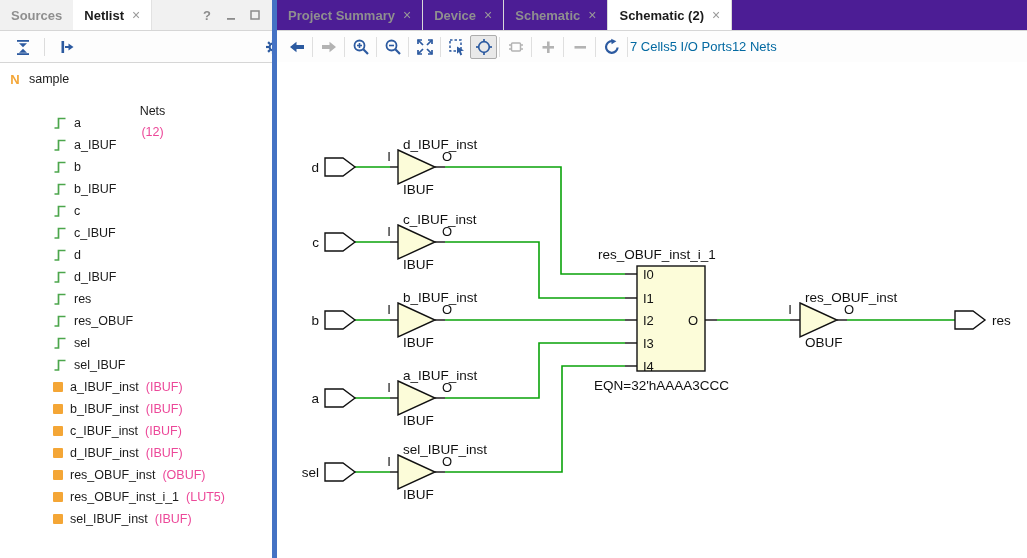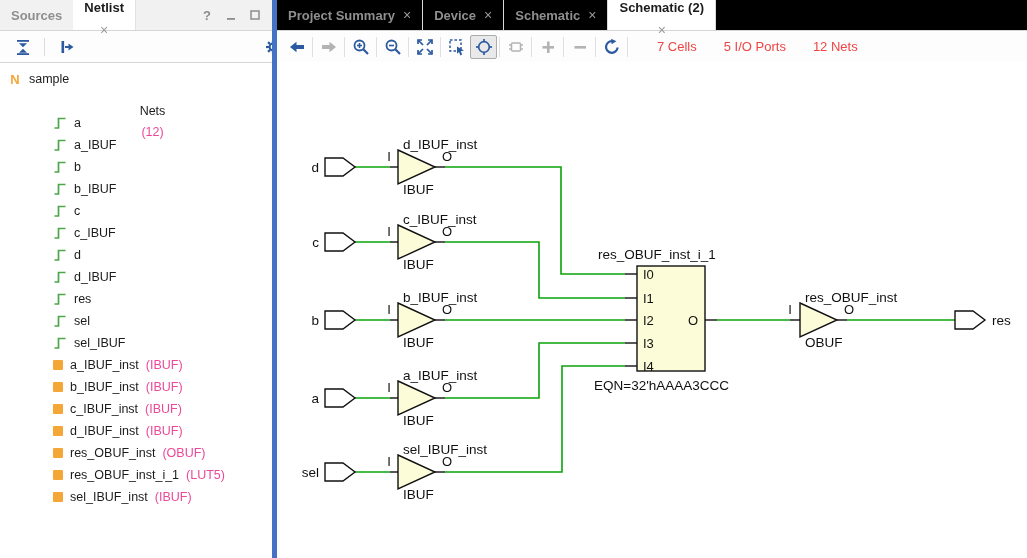--- a/index.html
+++ b/index.html
@@ -6,47 +6,47 @@
   body{
     width:1027px;height:558px;position:relative;overflow:hidden;
     background:#fff;font-family:"Liberation Sans","DejaVu Sans",sans-serif;
     -webkit-font-smoothing:antialiased;
   }
   
   .left-panel{position:absolute;left:0;top:0;width:296px;height:558px;background:#fff;
     border-right:1px solid #C9C9C9;box-sizing:border-box;}
   .lp-tabs{height:30px;background:#F1F1F1;border-bottom:1px solid #D6D6D6;display:flex;align-items:stretch;}
   .tab{padding:0 11px;display:flex;align-items:center;gap:8px;font-size:13px;font-weight:bold;color:#8F8F8F;white-space:nowrap;}
-  .tab.active{background:#fff;color:#1b1b1b;border-right:1px solid #E2E2E2;flex-direction:column;}
+  .tab.active{background:#fff;color:#1b1b1b;border-right:1px solid #E2E2E2;}
   .close{color:#9A9A9A;font-size:14px;font-weight:normal;line-height:1;}
   .win-controls{margin-left:auto;display:flex;align-items:center;gap:10px;padding-right:9px;}
   .wc{display:flex;align-items:center;justify-content:center;width:14px;height:14px;color:#8C8C8C;font-size:13px;font-weight:bold;}
   .lp-toolbar{height:31px;border-bottom:1px solid #D6D6D6;display:flex;align-items:center;padding:0 9px;background:#FDFDFD;}
   .lpt-sep{width:1px;height:18px;background:#DCDCDC;margin:0 8px;}
   .tree{padding-top:5px;font-size:12.5px;color:#1b1b1b;}
   .trow{height:22px;display:flex;align-items:center;gap:7px;cursor:default;white-space:nowrap;}
   .ind0{padding-left:8px;}
   .ind1{padding-left:10px;flex-direction:column;}
   .ind2{padding-left:53px;}
   .muted{color:#ec4899;}
   .nbadge{color:#F4A636;font-weight:bold;font-size:13px;width:14px;text-align:center;}
   .sq{width:10px;height:10px;background:#F4A636;border-radius:1px;flex:0 0 auto;}
   
   .blue-bar{position:absolute;left:272px;top:0;width:5px;height:558px;background:#4472C4;}
   
   .main{position:absolute;left:277px;top:0;width:750px;height:558px;background:#fff;}
-  .mp-tabs{height:30px;background:#000000;border-bottom:1px solid #D6D6D6;display:flex;align-items:stretch;}
+  .mp-tabs{height:30px;background:#4c1d95;border-bottom:1px solid #D6D6D6;display:flex;align-items:stretch;}
   .mp-tabs .tab{border-right:1px solid #D9D9D9;}
   .mp-tabs .tab.active{background:#fff;color:#1b1b1b;}
   .mp-toolbar{height:31px;border-bottom:1px solid #D6D6D6;display:flex;align-items:center;padding:0 6px;background:#FDFDFD;}
   .tbtn{width:27px;height:24px;display:flex;align-items:center;justify-content:center;border:1px solid transparent;box-sizing:border-box;}
   .tbtn.toggled{background:#E9E9E9;border:1px solid #ACACAC;border-radius:2px;}
   .tsep{width:1px;height:20px;background:#DFDFDF;margin:0 2px;}
   .stats{display:flex;align-items:center;}
-  .stat-link{color:#ef4444;font-size:13px;margin-left:27px;cursor:pointer;}
+  .stat-link{color:#0369a1;font-size:13px;cursor:pointer;}
   .canvas{position:absolute;left:0;top:62px;width:750px;height:496px;background:#fff;}
   .canvas svg text{font-family:"Liberation Sans","DejaVu Sans",sans-serif;font-size:13.5px;fill:#111;}
   .canvas svg text.pin{font-size:13px;}
 </style>
 </head>
 <body>
 
 <div class="left-panel">
   <div class="lp-tabs">
     <div class="tab">
@@ -174,20 +174,26 @@
       <svg width="14" height="14">
           <polyline points="1.5,12 5.5,12 5.5,2.5 12.5,2.5" fill="none" stroke="#4CA64C" stroke-width="1.7"></polyline>
         </svg>
       <span>d_IBUF</span>
     </div>
     <div class="trow ind2">
       <svg width="14" height="14">
           <polyline points="1.5,12 5.5,12 5.5,2.5 12.5,2.5" fill="none" stroke="#4CA64C" stroke-width="1.7"></polyline>
         </svg>
       <span>res</span>
+    </div>
+    <div class="trow ind2">
+      <svg width="14" height="14">
+          <polyline points="1.5,12 5.5,12 5.5,2.5 12.5,2.5" fill="none" stroke="#4CA64C" stroke-width="1.7"></polyline>
+        </svg>
+      <span>res_OBUF</span>
     </div>
     <div class="trow ind2">
       <svg width="14" height="14">
           <polyline points="1.5,12 5.5,12 5.5,2.5 12.5,2.5" fill="none" stroke="#4CA64C" stroke-width="1.7"></polyline>
         </svg>
       <span>sel</span>
     </div>
     <div class="trow ind2">
       <svg width="14" height="14">
           <polyline points="1.5,12 5.5,12 5.5,2.5 12.5,2.5" fill="none" stroke="#4CA64C" stroke-width="1.7"></polyline>

